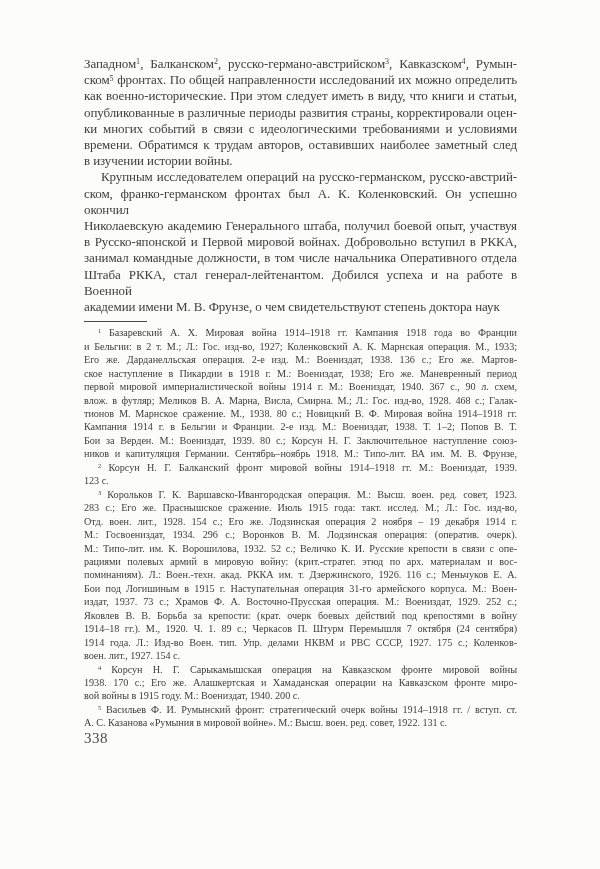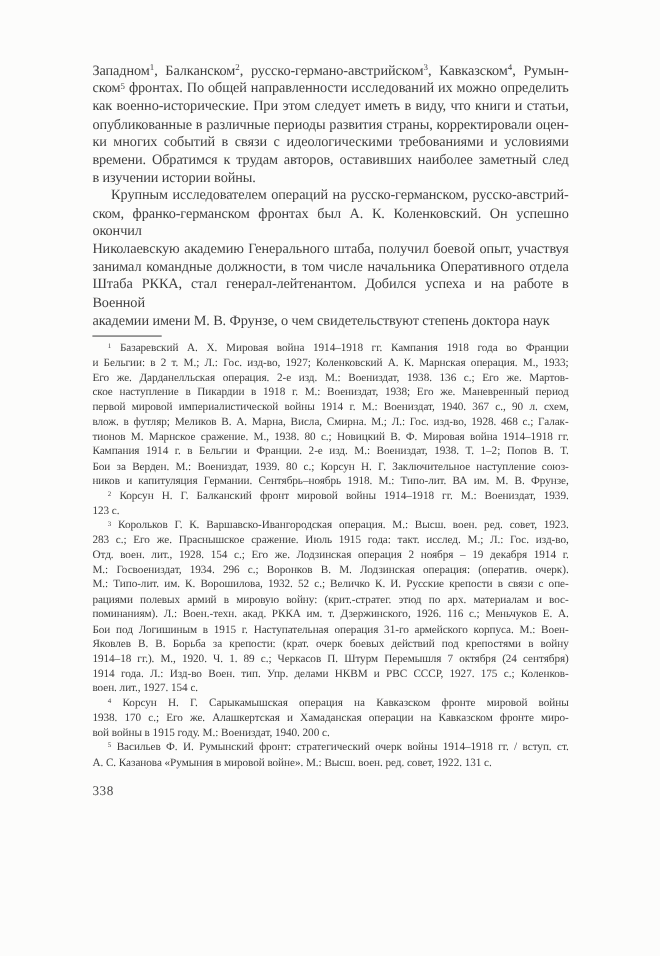--- a/index.html
+++ b/index.html
@@ -49,22 +49,21 @@
   .run { }
   .run-italic { }
   .run-sup {
     font-size: 0.62em;
     position: relative;
     top: -0.45em;
     line-height: 0;
     letter-spacing: 0;
   }
   .page-number {
-    margin-top: 12px;
-    font-size: 12px;
+    font-size: 15px;
     color: #4a4a4a;
     letter-spacing: 0.5px;
   }
 </style>
 </head>
 <body>
 
 <div class="page">
 
   <div class="body-text">
@@ -74,20 +73,21 @@
         <div class="line"><span class="run">как военно-исторические. При этом следует иметь в виду, что книги и статьи,</span></div>
         <div class="line"><span class="run">опубликованные в различные периоды развития страны, корректировали оцен-</span></div>
         <div class="line"><span class="run">ки многих событий в связи с идеологическими требованиями и условиями</span></div>
         <div class="line"><span class="run">времени. Обратимся к трудам авторов, оставивших наиболее заметный след</span></div>
         <div class="line line-last"><span class="run">в изучении истории войны.</span></div>
       </div>
     <div class="para indent-first">
         <div class="line"><span class="run">Крупным исследователем операций на русско-германском, русско-австрий-</span></div>
         <div class="line"><span class="run">ском, франко-германском фронтах был А. К. Коленковский. Он успешно окончил</span></div>
         <div class="line"><span class="run">Николаевскую академию Генерального штаба, получил боевой опыт, участвуя</span></div>
+        <div class="line"><span class="run">в Русско-японской и Первой мировой войнах. Добровольно вступил в РККА,</span></div>
         <div class="line"><span class="run">занимал командные должности, в том числе начальника Оперативного отдела</span></div>
         <div class="line"><span class="run">Штаба РККА, стал генерал-лейтенантом. Добился успеха и на работе в Военной</span></div>
         <div class="line line-last"><span class="run">академии имени М. В. Фрунзе, о чем свидетельствуют степень доктора наук</span></div>
       </div>
   </div>
 
   <hr class="footnote-rule">
 
   <div class="footnotes">
     <div class="footnote">
@@ -108,20 +108,21 @@
       </div>
     <div class="footnote">
         <div class="line"><span class="run run-sup">3</span><span class="run"> </span><span class="run run-italic">Корольков Г. К.</span><span class="run"> Варшавско-Ивангородская операция. М.: Высш. воен. ред. совет, 1923.</span></div>
         <div class="line"><span class="run">283 с.; </span><span class="run run-italic">Его же.</span><span class="run"> Праснышское сражение. Июль 1915 года: такт. исслед. М.; Л.: Гос. изд-во,</span></div>
         <div class="line"><span class="run">Отд. воен. лит., 1928. 154 с.; </span><span class="run run-italic">Его же.</span><span class="run"> Лодзинская операция 2 ноября – 19 декабря 1914 г.</span></div>
         <div class="line"><span class="run">М.: Госвоениздат, 1934. 296 с.; </span><span class="run run-italic">Воронков В. М.</span><span class="run"> Лодзинская операция: (оператив. очерк).</span></div>
         <div class="line"><span class="run">М.: Типо-лит. им. К. Ворошилова, 1932. 52 с.; </span><span class="run run-italic">Величко К. И.</span><span class="run"> Русские крепости в связи с опе-</span></div>
         <div class="line"><span class="run">рациями полевых армий в мировую войну: (крит.-стратег. этюд по арх. материалам и вос-</span></div>
         <div class="line"><span class="run">поминаниям). Л.: Воен.-техн. акад. РККА им. т. Дзержинского, 1926. 116 с.; </span><span class="run run-italic">Меньчуков Е. А.</span></div>
         <div class="line"><span class="run">Бои под Логишиным в 1915 г. Наступательная операция 31-го армейского корпуса. М.: Воен-</span></div>
+        <div class="line"><span class="run">издат, 1937. 73 с.; </span><span class="run run-italic">Храмов Ф. А.</span><span class="run"> Восточно-Прусская операция. М.: Воениздат, 1929. 252 с.;</span></div>
         <div class="line"><span class="run run-italic">Яковлев В. В.</span><span class="run"> Борьба за крепости: (крат. очерк боевых действий под крепостями в войну</span></div>
         <div class="line"><span class="run">1914–18 гг.). М., 1920. Ч. 1. 89 с.; </span><span class="run run-italic">Черкасов П.</span><span class="run"> Штурм Перемышля 7 октября (24 сентября)</span></div>
         <div class="line"><span class="run">1914 года. Л.: Изд-во Воен. тип. Упр. делами НКВМ и РВС СССР, 1927. 175 с.; </span><span class="run run-italic">Коленков-</span></div>
         <div class="line line-last"><span class="run">воен. лит., 1927. 154 с.</span></div>
       </div>
     <div class="footnote">
         <div class="line"><span class="run run-sup">4</span><span class="run"> </span><span class="run run-italic">Корсун Н. Г.</span><span class="run"> Сарыкамышская операция на Кавказском фронте мировой войны</span></div>
         <div class="line"><span class="run">1938. 170 с.; </span><span class="run run-italic">Его же.</span><span class="run"> Алашкертская и Хамаданская операции на Кавказском фронте миро-</span></div>
         <div class="line line-last"><span class="run">вой войны в 1915 году. М.: Воениздат, 1940. 200 с.</span></div>
       </div>

